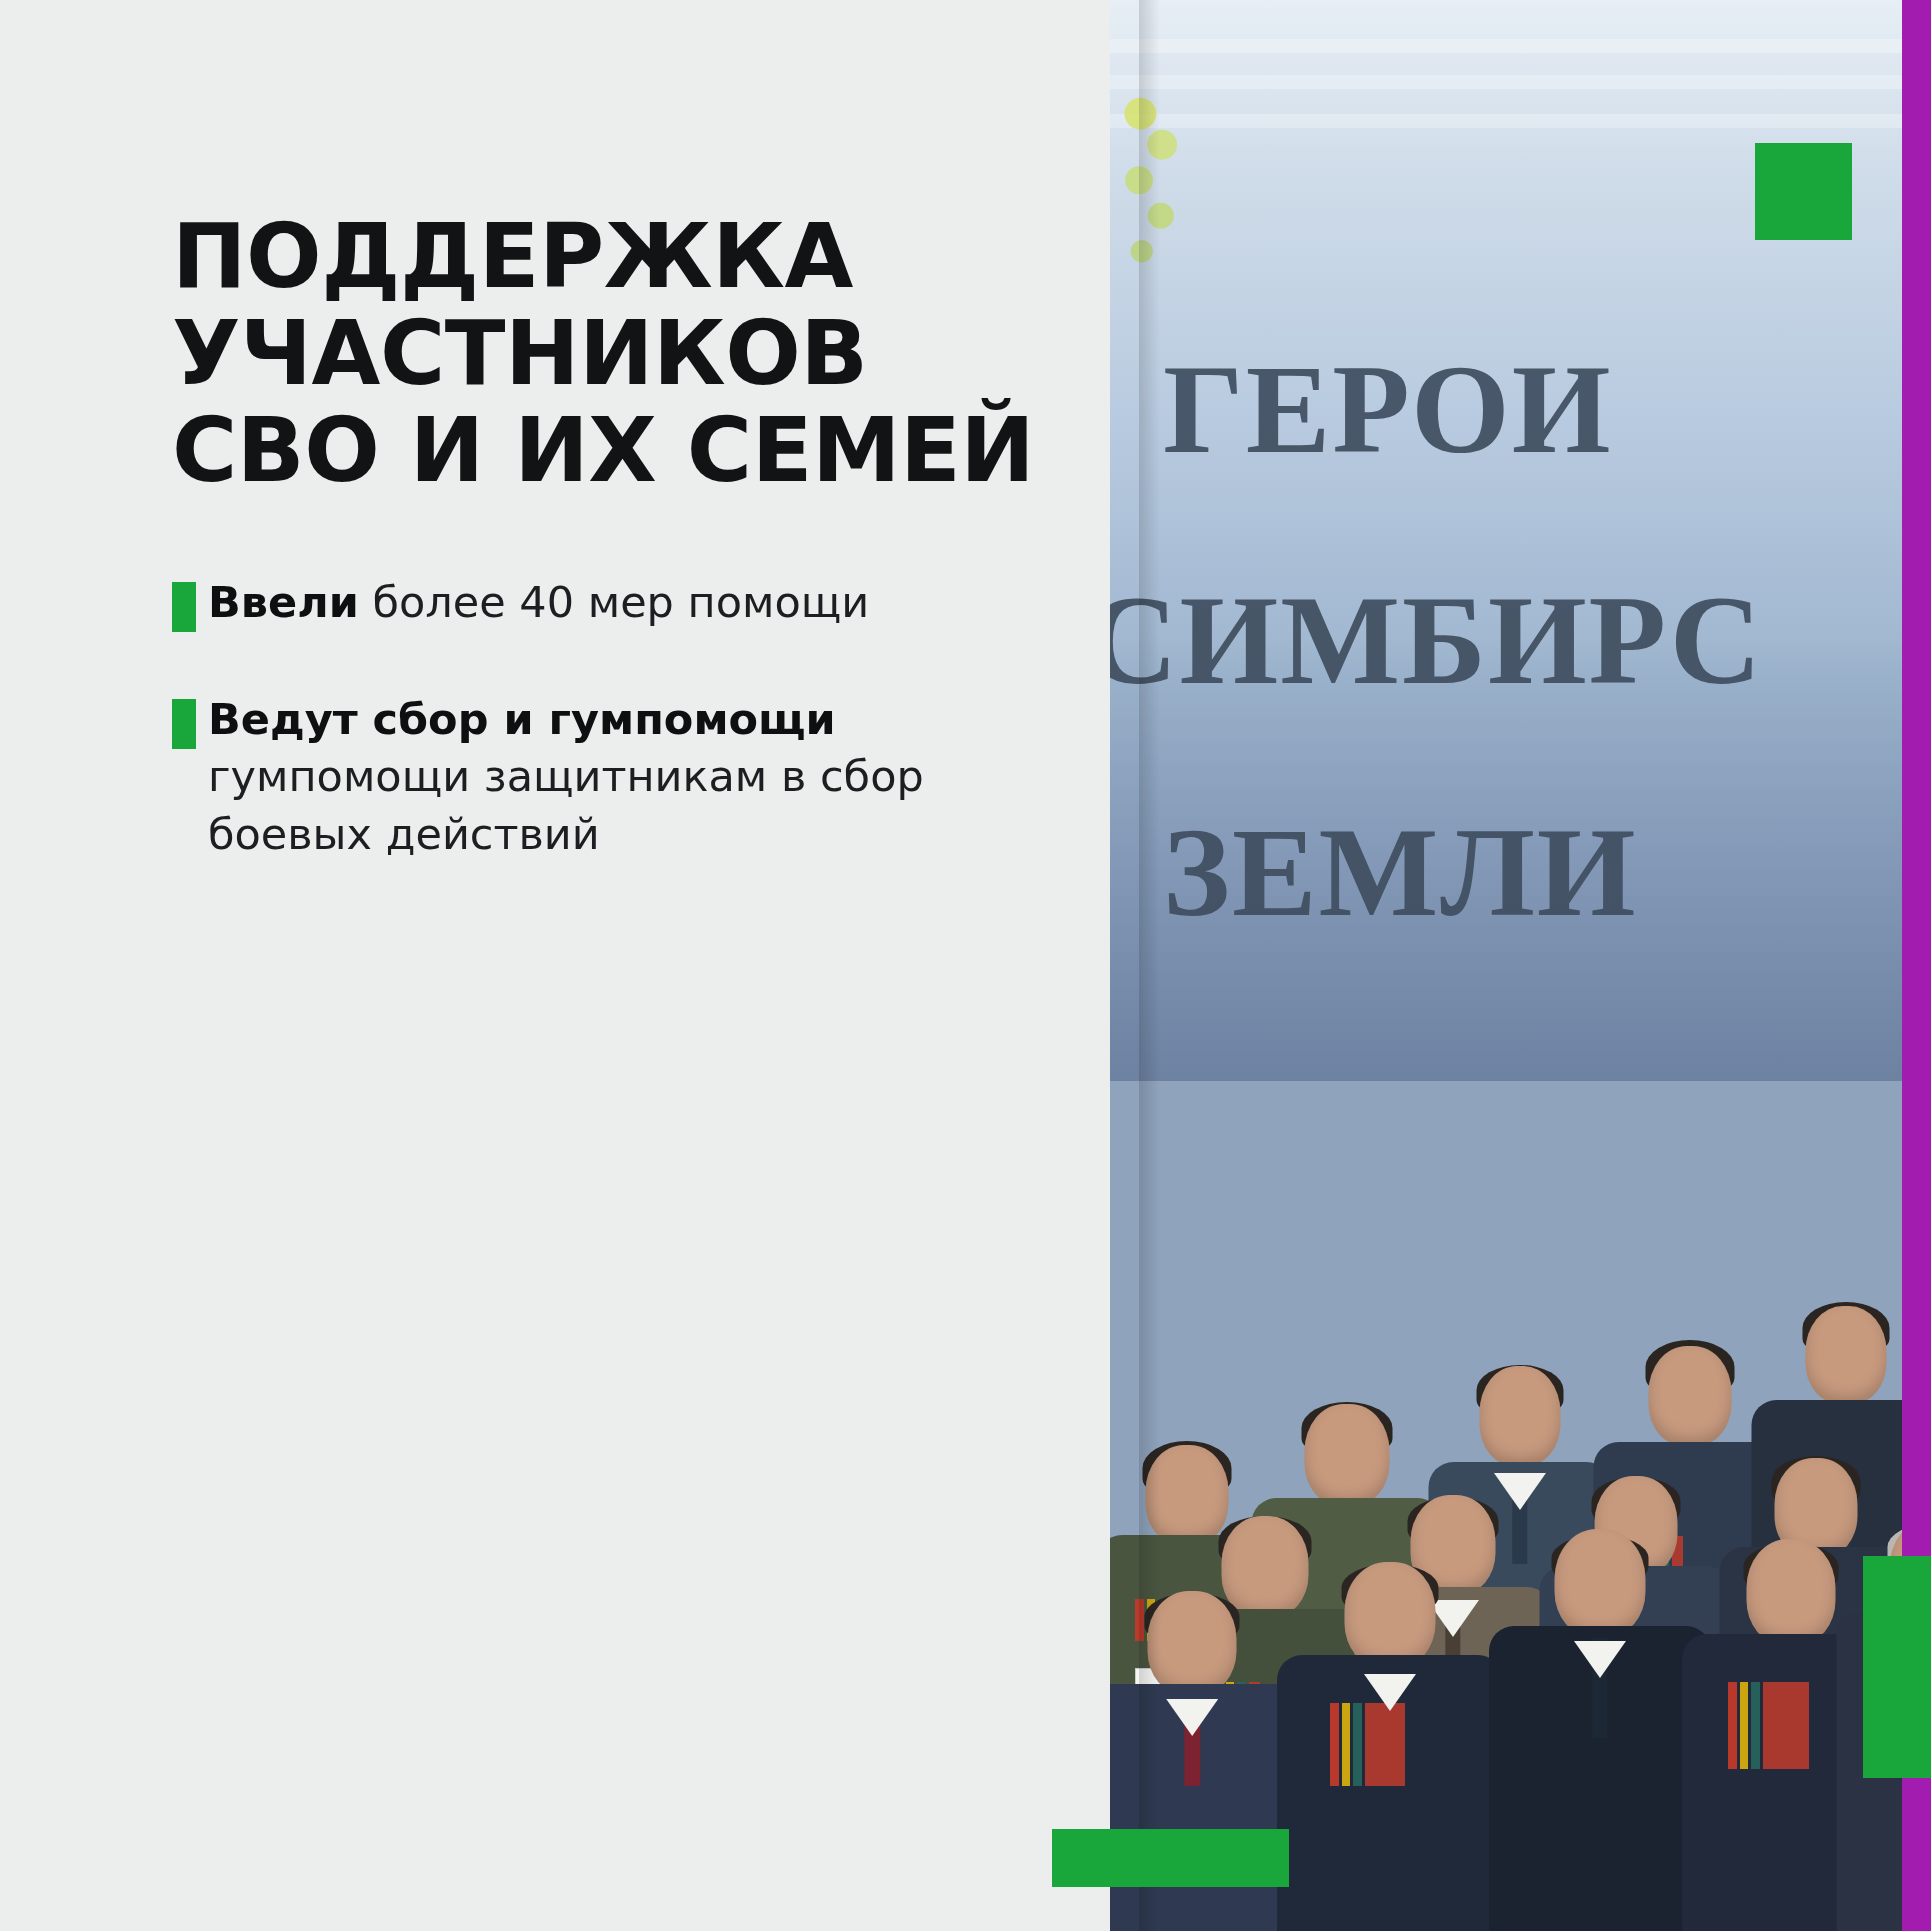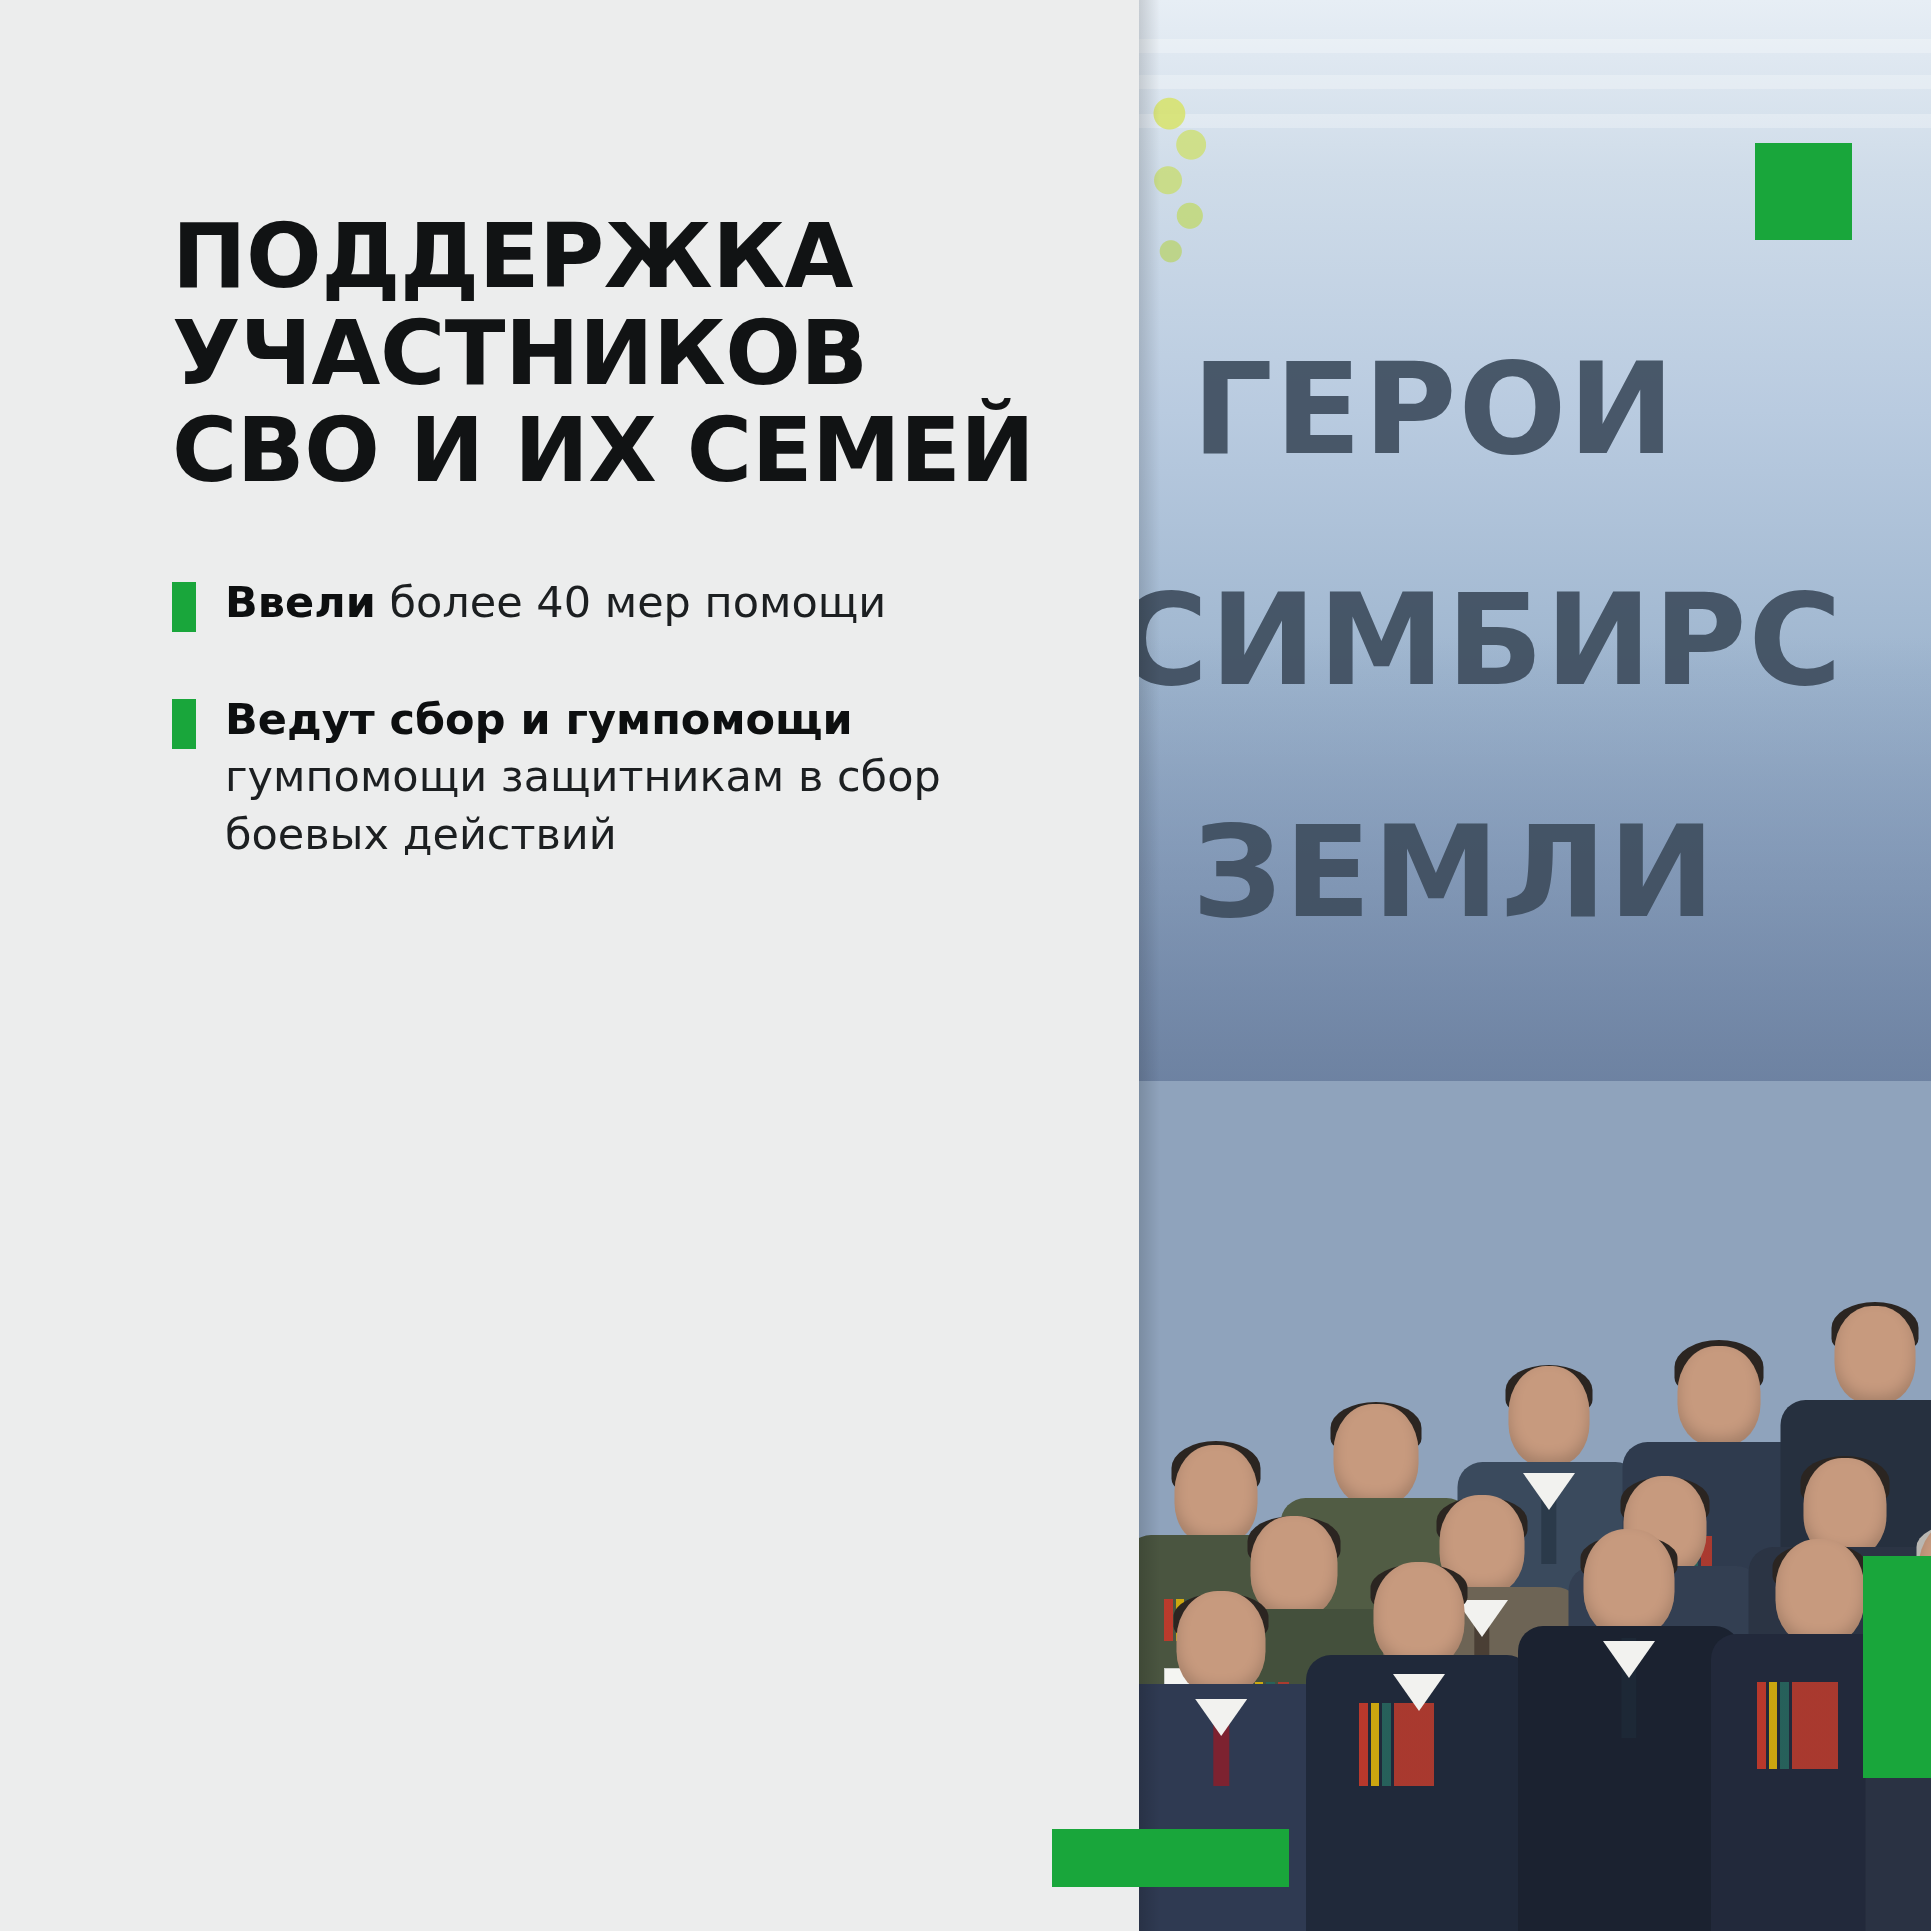--- a/index.html
+++ b/index.html
@@ -40,21 +40,21 @@
     text-transform: uppercase;
   }
   .bullet-list {
     list-style: none;
     margin: 0;
     padding: 0;
     max-width: 898px;
   }
   .bullet {
     position: relative;
-    padding-left: 53px;
+    padding-left: 36px;
     margin-bottom: 60px;
   }
   .bullet:last-child { margin-bottom: 0; }
   .bullet-marker {
     position: absolute;
     left: 0;
     top: 7.7px;
     width: 24px;
     height: 50px;
     background: #19a63b;
@@ -66,26 +66,27 @@
     font-weight: 400;
   }
   .bullet-text b {
     font-weight: 700;
     color: #0d0f10;
   }
 
   
   .photo-panel {
     position: absolute;
-    left: 1139px;
+    left: 1110px;
     top: 0;
     width: 792px;
     height: 1931px;
     overflow: hidden;
     background: #8fa3bc;
+    font-family: Liberation Serif, serif;
   }
   
   .backdrop {
     position: absolute;
     left: 0; top: 0;
     width: 792px; height: 1081px;
     background:
       linear-gradient(180deg, #e7eef5 0%, #cfdce9 16%, #b9cbe0 38%, #9fb6cf 62%, #8ca5c2 100%);
   }
   .backdrop-band {

